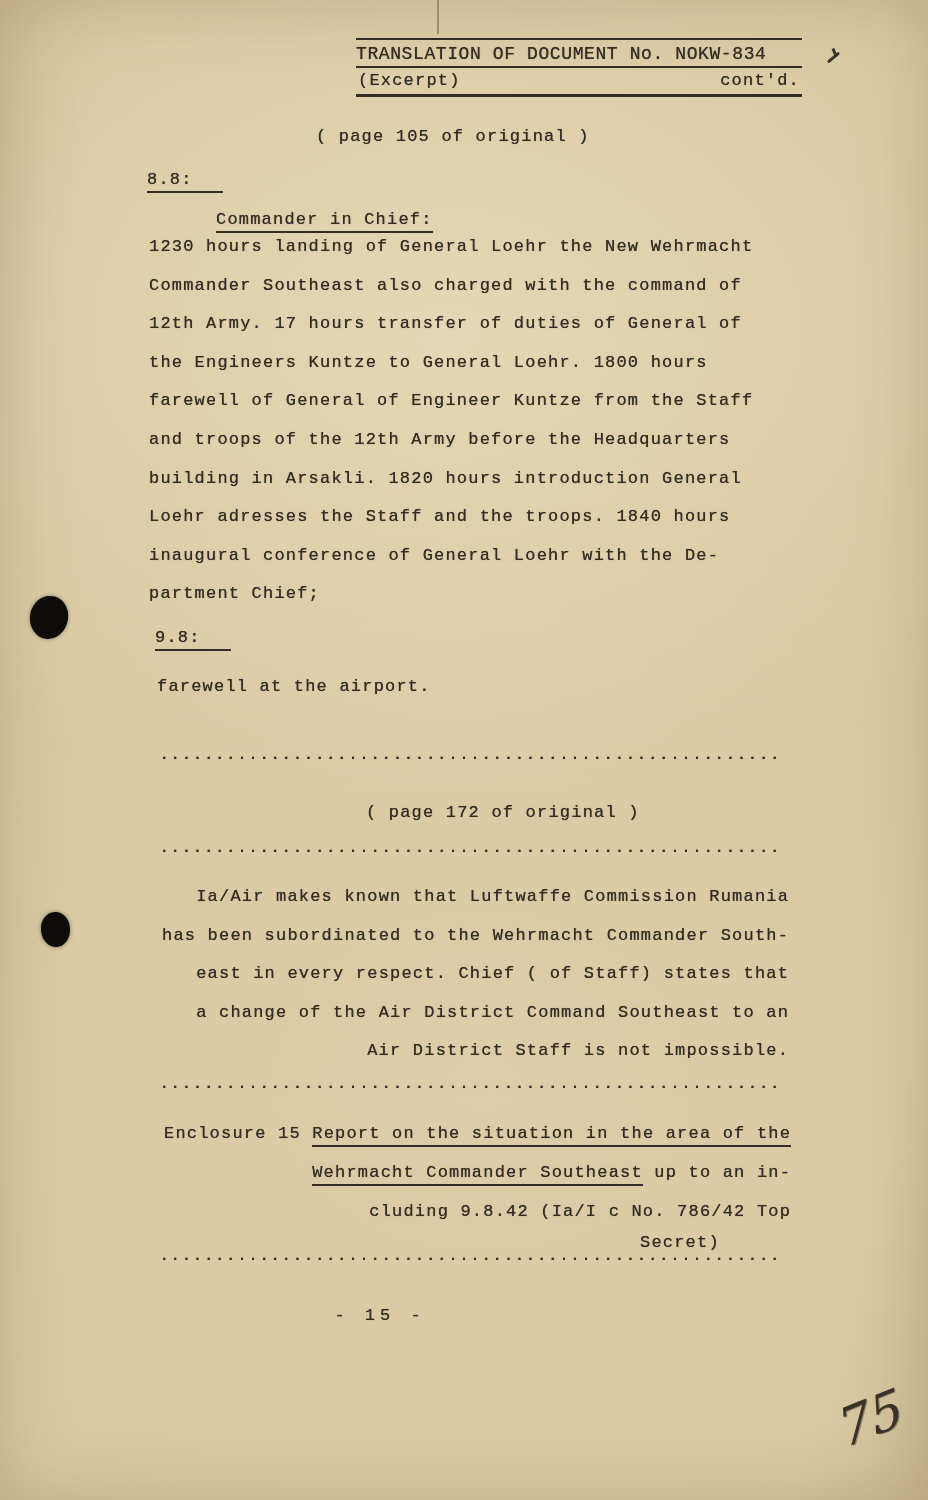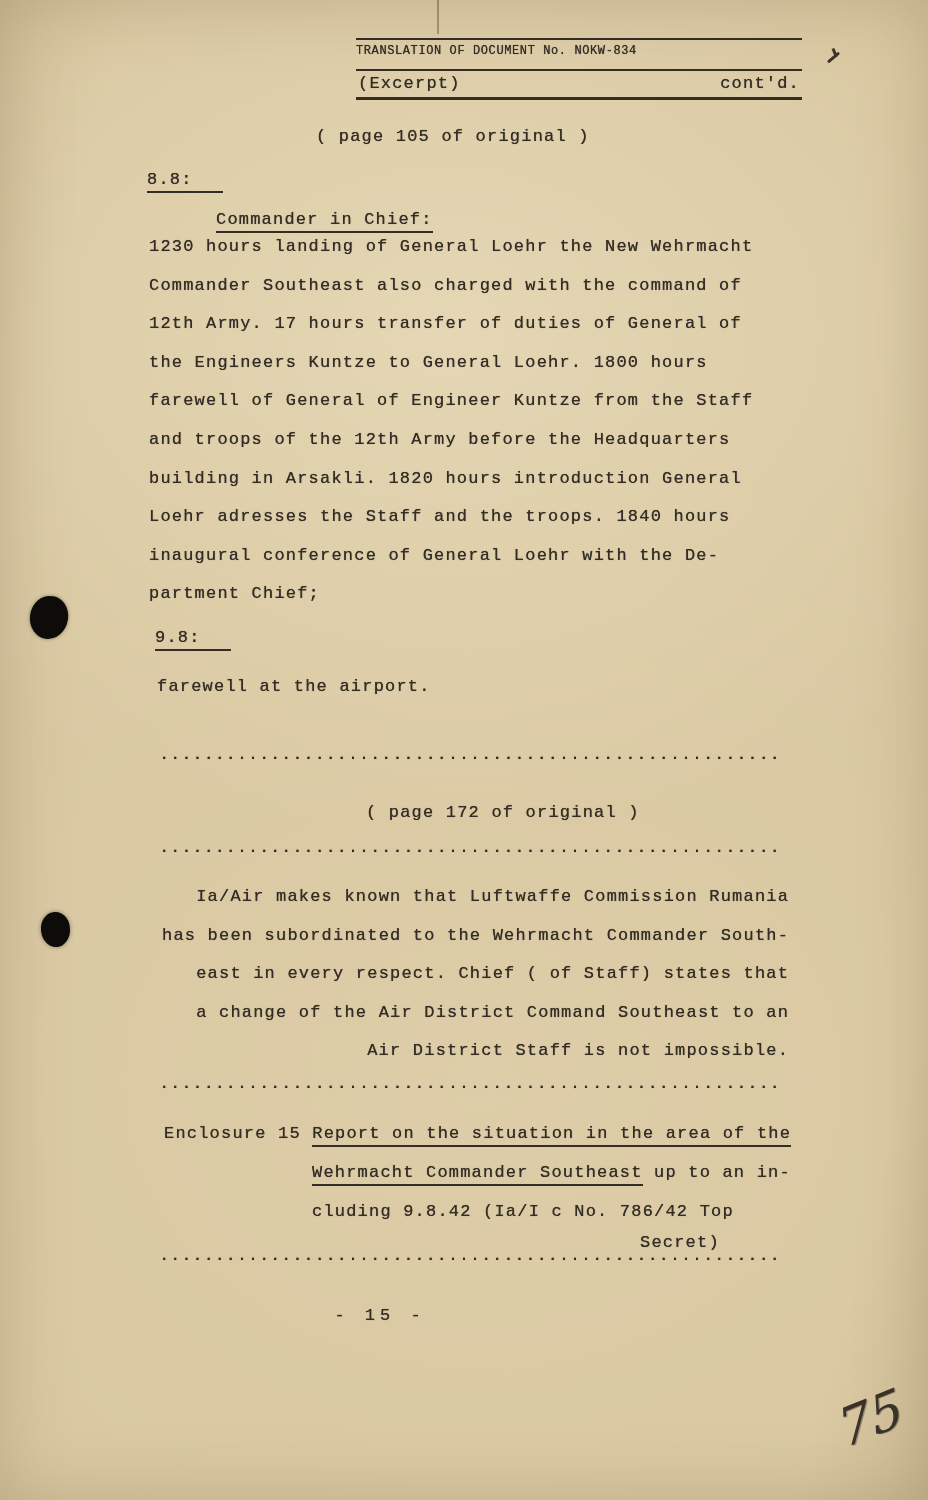--- a/index.html
+++ b/index.html
@@ -26,21 +26,21 @@
   }
   .tw{ text-shadow:0 0 0.7px rgba(45,39,30,0.85); }
   .ul{ border-bottom:2px solid var(--ink); padding-bottom:2px; }
   .pad-r{ padding-right:30px; }
 
   .hole{ position:absolute; background:#0e0c08; border-radius:50% 48% 52% 50%; box-shadow:0 0 4px rgba(0,0,0,0.4);}
   .hole1{ left:30px; top:596px; width:38px; height:43px; transform:rotate(8deg);}
   .hole2{ left:41px; top:912px; width:29px; height:35px; transform:rotate(-6deg);}
 
   .header{ position:absolute; top:38px; left:356px; width:446px; border-top:2px solid var(--ink); padding-top:4px;}
-  .header-title{ font-size:12px; letter-spacing:0.6px; border-bottom:2px solid var(--ink); padding-bottom:11px; white-space:nowrap;}
+  .header-title{ font-size:18px; letter-spacing:0.6px; border-bottom:2px solid var(--ink); padding-bottom:2px; white-space:nowrap;}
   .header-row{ display:flex; justify-content:space-between; align-items:center; border-bottom:3px solid var(--ink); padding:3px 2px 4px 2px;}
   .pen-mark{ position:absolute; top:56px; left:826px; width:15px; height:3px; background:#3a332a; transform:rotate(-40deg); border-radius:2px;}
   .pen-mark:after{ content:""; position:absolute; left:10px; top:-6px; width:3px; height:9px; background:#3a332a; transform:rotate(18deg);}
   .crease{ position:absolute; top:0; left:437px; width:2px; height:34px; background:rgba(90,76,50,0.45);}
 
   .abs{ position:absolute; white-space:nowrap;}
   .ref1{ top:127px; left:316px;}
   .ref2{ top:803px; left:366px;}
   .s88{ top:170px; left:147px;}
   .commander{ top:210px; left:216px;}
@@ -51,21 +51,21 @@
   .para2{ top:668px; left:157px;}
   .para3{ top:878px; left:162px;text-align:right;}
 
   .dots{ position:absolute; left:160px; font-size:14px; letter-spacing:2.7px; font-weight:bold; color:#2f2a23; white-space:nowrap;}
   .dots1{ top:747px;}
   .dots2{ top:840px;}
   .dots3{ top:1076px;}
   .dots4{ top:1248px;}
 
   .enclosure{ position:absolute; top:1114px; left:164px; line-height:39px; white-space:nowrap;}
-  .enc-indent{ margin-left:148px;}
+  .enc-indent{ margin-left:148px;text-align:right;}
   .enc-secret{ margin-left:476px; line-height:24px;}
 
   .page-num{ position:absolute; top:1306px; left:0; width:760px; text-align:center; letter-spacing:5px;}
   .handwritten{
     position:absolute; top:1388px; left:838px;
     font-family:"DejaVu Serif",serif; font-style:italic;
     font-size:52px; color:#393228; letter-spacing:0;
     transform:rotate(-22deg) skewX(-8deg);
     text-shadow:1px 1px 0 rgba(57,50,40,0.4);
   }

